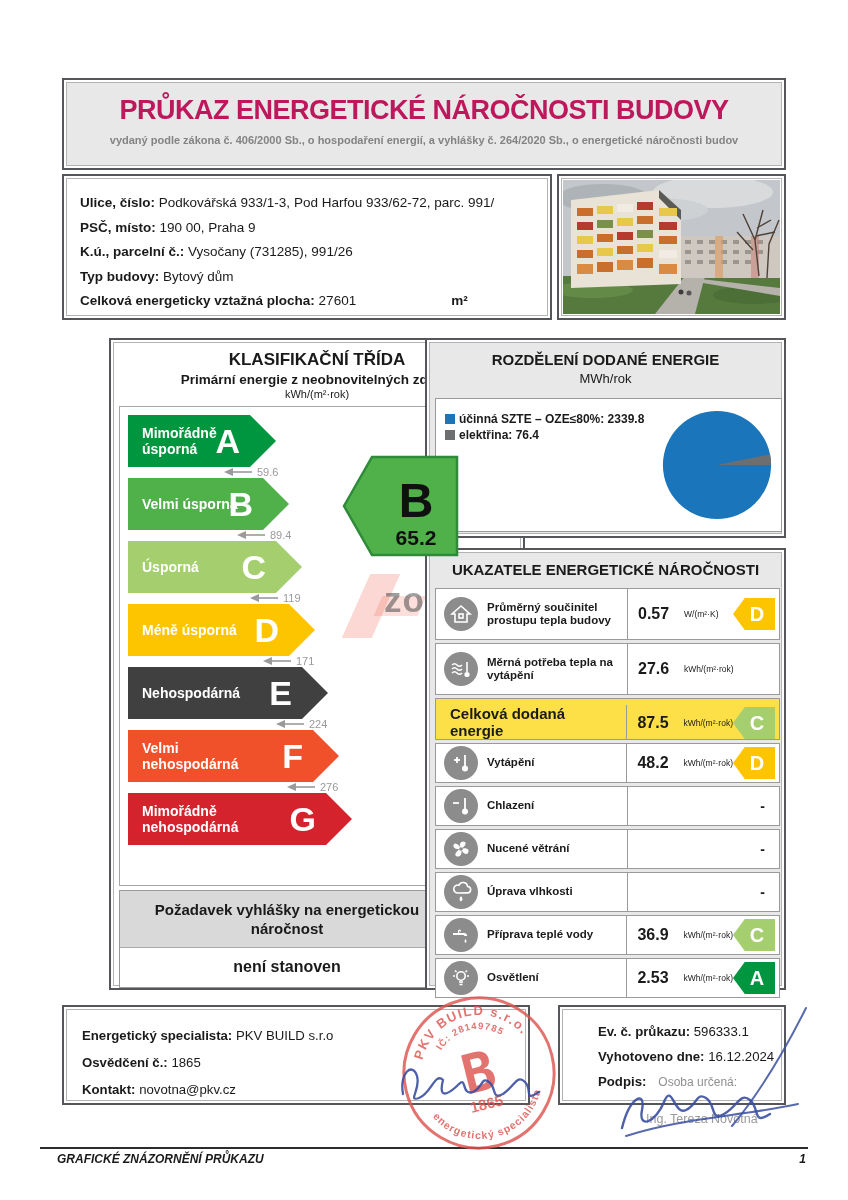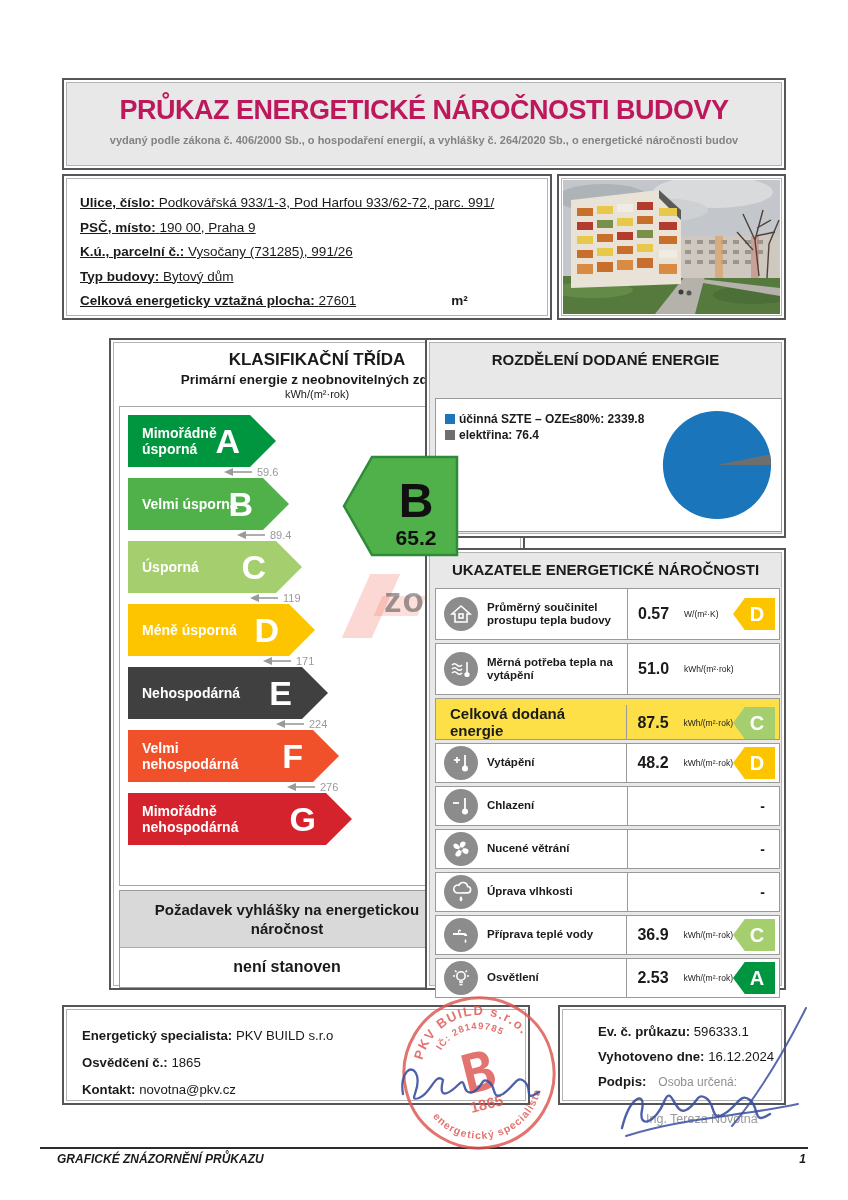--- a/index.html
+++ b/index.html
@@ -5,21 +5,21 @@
   html,body{margin:0;padding:0;background:#fff;}
   .page{position:relative;width:848px;height:1200px;background:#ffffff;
         font-family:"Liberation Sans",sans-serif;color:#1a1a1a;overflow:hidden;}
   .box{position:absolute;border:2px solid #55565a;
        box-shadow:inset 0 0 0 2px #ffffff, inset 0 0 0 3px #b3b3b3;box-sizing:border-box;background:#fff;}
   .graybox{background:#e8e8e8;}
   
   .hdr-title{margin-top:15px;text-align:center;font-size:27px;font-weight:bold;letter-spacing:-.5px;color:#be185d;}
   .hdr-sub{margin-top:8px;text-align:center;font-size:11px;font-weight:bold;color:#838383;}
   
-  .binfo{padding:15px 0 0 16px;white-space:nowrap;overflow:hidden;text-decoration:underline;}
+  .binfo{padding:15px 0 0 16px;white-space:nowrap;overflow:hidden;}
   .binfo .line{font-size:13.5px;line-height:24.5px;}
   .binfo .lbl{font-weight:bold;}
   .binfo .unit{display:inline-block;margin-left:95px;font-weight:bold;}
   
   .cls-title{margin-top:10px;text-align:center;font-size:17px;font-weight:bold;}
   .cls-sub{text-align:center;font-size:13.5px;font-weight:bold;margin-top:2px;}
   .cls-unit{text-align:center;font-size:11px;margin-top:1px;}
   .chartbox{position:absolute;left:8px;top:66px;width:334px;height:478px;border:1px solid #a6a6a6;background:#fff;}
   .band{position:absolute;left:8px;height:52px;display:flex;align-items:center;
         clip-path:polygon(0 0, calc(100% - 26px) 0, 100% 50%, calc(100% - 26px) 100%, 0 100%);}
@@ -260,20 +260,21 @@
     </svg>
 
     <div class="req">
       <div class="req-top">Požadavek vyhlášky na energetickou náročnost</div>
       <div class="req-val">není stanoven</div>
     </div>
   </div>
 
   <div class="box graybox" style="left:425px;top:338px;width:361px;height:200px;">
     <div class="es-title">ROZDĚLENÍ DODANÉ ENERGIE</div>
+    <div class="es-unit">MWh/rok</div>
     <div class="es-inner">
       <div class="legend">
         <div class="li">
             <span class="sw" style="background: rgb(27, 117, 187);"></span>
             <span>účinná SZTE – OZE≤80%: 2339.8</span>
           </div>
         <div class="li">
             <span class="sw" style="background: rgb(109, 110, 112);"></span>
             <span>elektřina: 76.4</span>
           </div>
@@ -315,21 +316,21 @@
                 <path d="M3 8 q2.5 -2.5 5 0 t5 0"></path>
                 <path d="M3 12 q2.5 -2.5 5 0 t5 0"></path>
                 <path d="M3 16 q2.5 -2.5 5 0 t5 0"></path>
                 <line x1="18" y1="5" x2="18" y2="15"></line>
                 <circle cx="18" cy="17.5" r="2.6" fill="#fff" stroke="none"></circle>
               </svg>
           </span>
           <span class="ind-label">Měrná potřeba tepla na vytápění</span>
         </div>
         <div class="ind-right">
-          <span class="ind-value">51.0</span>
+          <span class="ind-value">27.6</span>
           <span class="ind-unit">kWh/(m²·rok)</span>
         </div>
       </div>
 
       <div class="ind-row row-total">
         <div class="ind-left">
           <span class="ind-label">Celková dodaná energie</span>
         </div>
         <div class="ind-right">
           <span class="ind-value">87.5</span>

